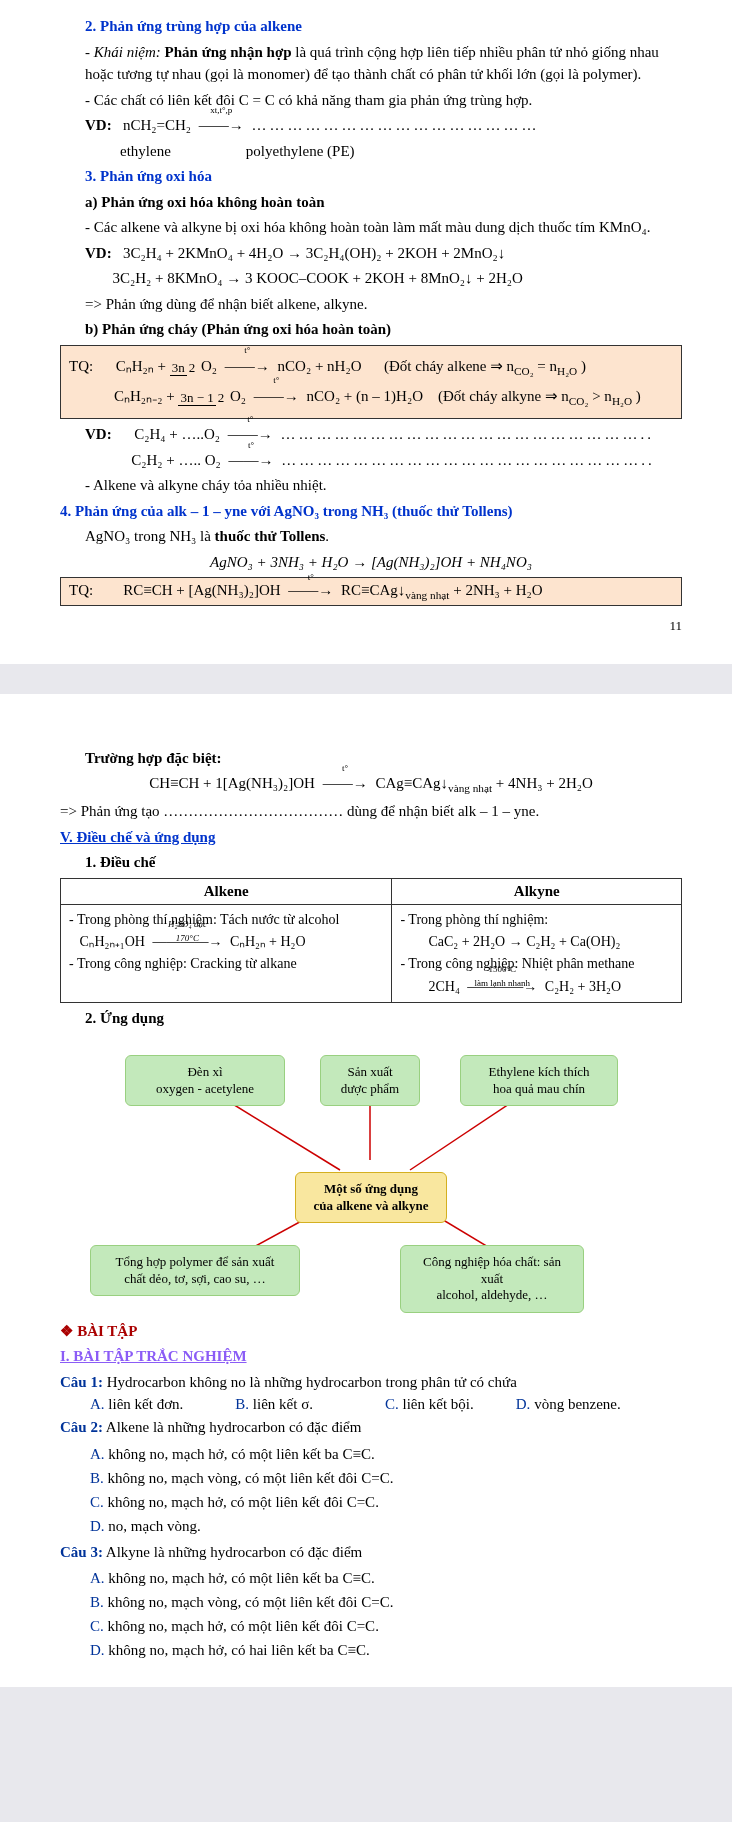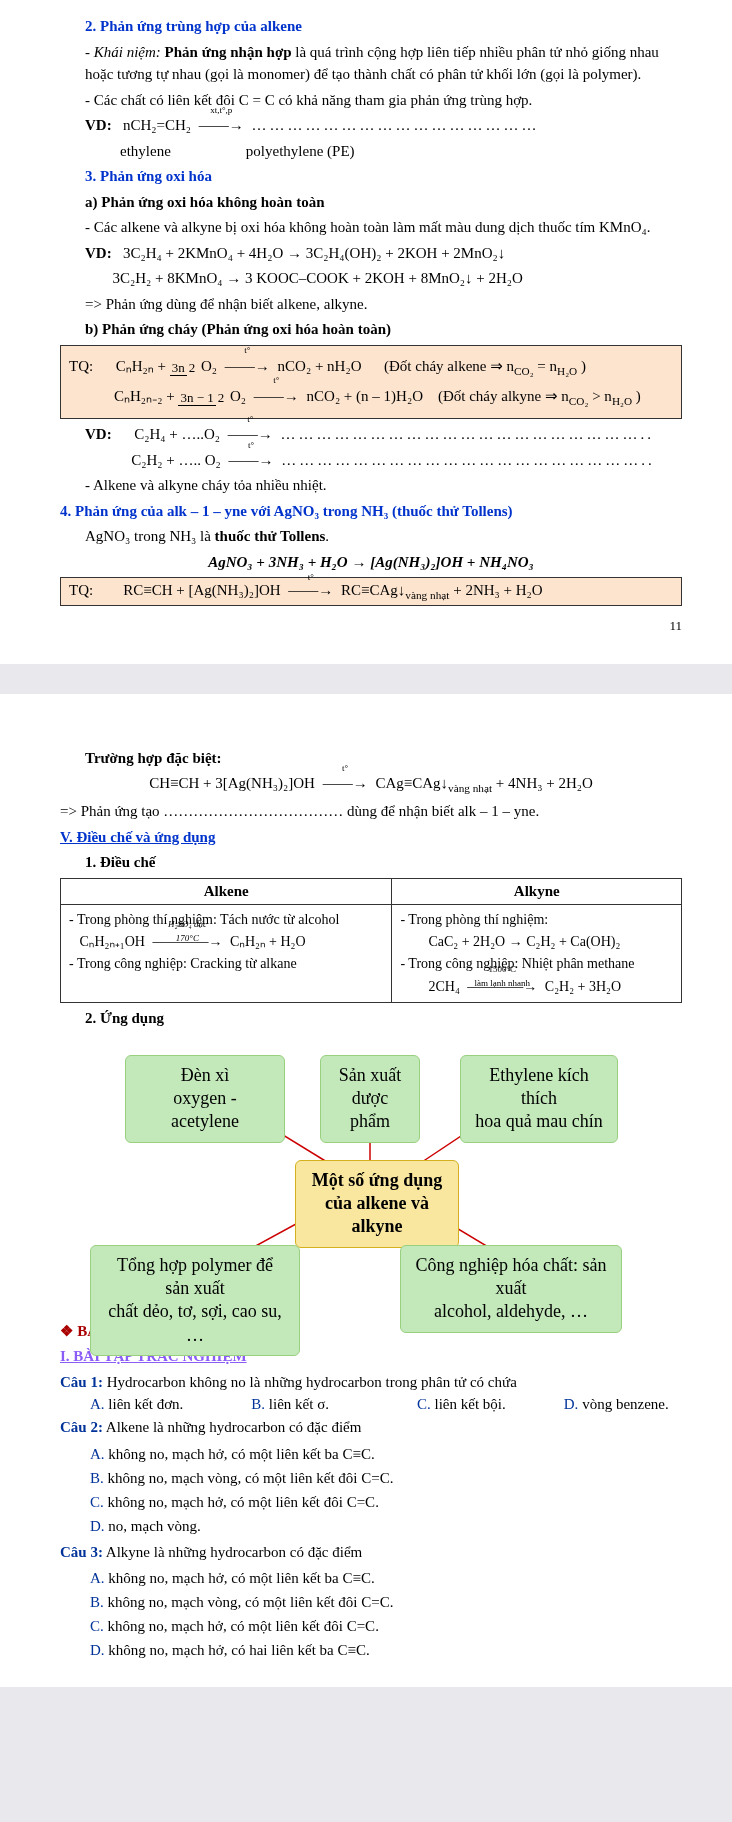--- a/index.html
+++ b/index.html
@@ -18,25 +18,25 @@
 p { margin: 3px 0; line-height: 1.5; }
 .page-num { text-align: right; font-size: 13px; margin-top: 10px; }
 .tbl { border-collapse: collapse; width: 100%; margin: 4px 0; }
 .tbl th, .tbl td { border: 1px solid #333; padding: 4px 8px; vertical-align: top; }
 .tbl th { font-weight: bold; text-align: center; }
 .tbl td { font-size: 14px; line-height: 1.6; }
 .sub { vertical-align: sub; font-size: 0.75em; }
 .dots { letter-spacing: 3px; }
 .u { text-decoration: underline; }
 .diagram { position: relative; height: 270px; margin: 10px 0; }
-.node { position: absolute; padding: 8px 12px; border-radius: 6px; text-align: center; font-size: 18px; line-height: 1.3; }
+.node { position: absolute; padding: 8px 12px; border-radius: 6px; text-align: center; font-size: 13px; line-height: 1.3; }
 .node-green { background: #c3e9bb; border: 1px solid #99d080; }
 .node-yellow { background: #f9e79f; border: 1px solid #d4b020; font-weight: bold; }
 svg.lines { position: absolute; top: 0; left: 0; width: 100%; height: 100%; pointer-events: none; }
-.opt-row { display: flex; gap: 20px; padding-left: 30px; text-align: right; }
+.opt-row { display: flex; gap: 4px; padding-left: 30px; text-align: right; }
 .opt-row .opt { flex: 0 0 auto; margin-right: 18px; }
 .opt-col { padding-left: 30px; line-height: 1.6; }
 .frac { display: inline-block; vertical-align: middle; text-align: center; font-size: 13px; line-height: 1; }
 .frac .t { border-bottom: 1px solid #000; padding: 0 2px; }
 .frac .b { padding: 0 2px; }
 .arrow-over { display: inline-block; position: relative; padding: 0 4px; }
 .arrow-over .top { position: absolute; top: -10px; left: 0; right: 0; font-size: 9px; text-align: center; }
 </style>
 </head>
 <body>
@@ -108,35 +108,35 @@
     &nbsp;&nbsp;&nbsp;&nbsp;&nbsp;&nbsp;
     <span>C₂H₂  +  ….. O₂</span>
     <span class="arrow-over"><span class="top">t°</span>——→</span>
     <span class="dots">……………………………………………………..</span>
   </p>
   <p class="indent1">- Alkene và alkyne cháy tỏa nhiều nhiệt.</p>
   <p class="blue">4. Phản ứng của alk – 1 – yne với AgNO₃ trong NH₃ (thuốc thử Tollens)</p>
   <p class="indent1">
     <span>AgNO₃ trong NH₃ là </span><b>thuốc thử Tollens</b>.
   </p>
-  <p style="text-align:center;font-weight:bold;"><i>AgNO₃ + 3NH₃ + H₂O → [Ag(NH₃)₂]OH + NH₄NO₃</i></p>
+  <p style="text-align:center;"><i>AgNO₃ + 3NH₃ + H₂O → [Ag(NH₃)₂]OH + NH₄NO₃</i></p>
 
   <div class="box-orange2">
     <span>TQ:</span>&nbsp;&nbsp;&nbsp;&nbsp;&nbsp;&nbsp;&nbsp;
     <span>RC≡CH + [Ag(NH₃)₂]OH</span>
     <span class="arrow-over"><span class="top">t°</span>——→</span>
     <span>RC≡CAg↓</span><span class="sub">vàng nhạt</span><span> + 2NH₃ + H₂O</span>
   </div>
   <p class="page-num">11</p>
 </div>
 
 <div class="page page2">
   <p class="indent1"><b>Trường hợp đặc biệt:</b></p>
   <p style="text-align:center;">
-    <span>CH≡CH + 3[Ag(NH₃)₂]OH</span>
+    <span>CH≡CH + 1[Ag(NH₃)₂]OH</span>
     <span class="arrow-over"><span class="top">t°</span>——→</span>
     <span>CAg≡CAg↓</span><span class="sub">vàng nhạt</span><span> + 4NH₃ + 2H₂O</span>
   </p>
   <p>=&gt; Phản ứng tạo ……………………………… dùng để nhận biết alk – 1 – yne.</p>
   <p class="blue u">V. Điều chế và ứng dụng</p>
   <p class="indent1"><b>1. Điều chế</b></p>
 
   <table class="tbl">
     <tbody>
         <tr>
@@ -175,23 +175,23 @@
     <svg class="lines">
       <line x1="150" y1="50" x2="280" y2="130" stroke="#cc0000" stroke-width="1.5"></line>
       <line x1="310" y1="50" x2="310" y2="120" stroke="#cc0000" stroke-width="1.5"></line>
       <line x1="470" y1="50" x2="350" y2="130" stroke="#cc0000" stroke-width="1.5"></line>
       <line x1="170" y1="220" x2="280" y2="160" stroke="#cc0000" stroke-width="1.5"></line>
       <line x1="450" y1="220" x2="350" y2="160" stroke="#cc0000" stroke-width="1.5"></line>
     </svg>
     <div class="node node-green" style="top:15px;left:65px;width:160px;">Đèn xì<br>oxygen - acetylene</div>
     <div class="node node-green" style="top:15px;left:260px;width:100px;">Sản xuất<br>dược phẩm</div>
     <div class="node node-green" style="top:15px;left:400px;width:158px;">Ethylene kích thích<br>hoa quả mau chín</div>
-    <div class="node node-yellow" style="top:120px;left:235px;width:164px;">Một số ứng dụng<br>của alkene và alkyne</div>
+    <div class="node node-yellow" style="top:132px;left:235px;width:152px;">Một số ứng dụng<br>của alkene và alkyne</div>
     <div class="node node-green" style="top:205px;left:30px;width:210px;">Tổng hợp polymer để sản xuất<br>chất dẻo, tơ, sợi, cao su, …</div>
-    <div class="node node-green" style="top:205px;left:340px;width:222px;">Công nghiệp hóa chất: sản xuất<br>alcohol, aldehyde, …</div>
+    <div class="node node-green" style="top:205px;left:340px;width:184px;">Công nghiệp hóa chất: sản xuất<br>alcohol, aldehyde, …</div>
   </div>
 
   <p class="darkred">❖ BÀI TẬP</p>
   <p class="red u">I.  BÀI TẬP TRẮC NGHIỆM</p>
 
   <p>
     <span class="navy">Câu 1:</span><span> Hydrocarbon không no là những hydrocarbon trong phân tử có chứa</span>
   </p>
   <div class="opt-row">
     <span class="opt"><span class="dblue">A.</span><span> liên kết đơn.</span></span>

